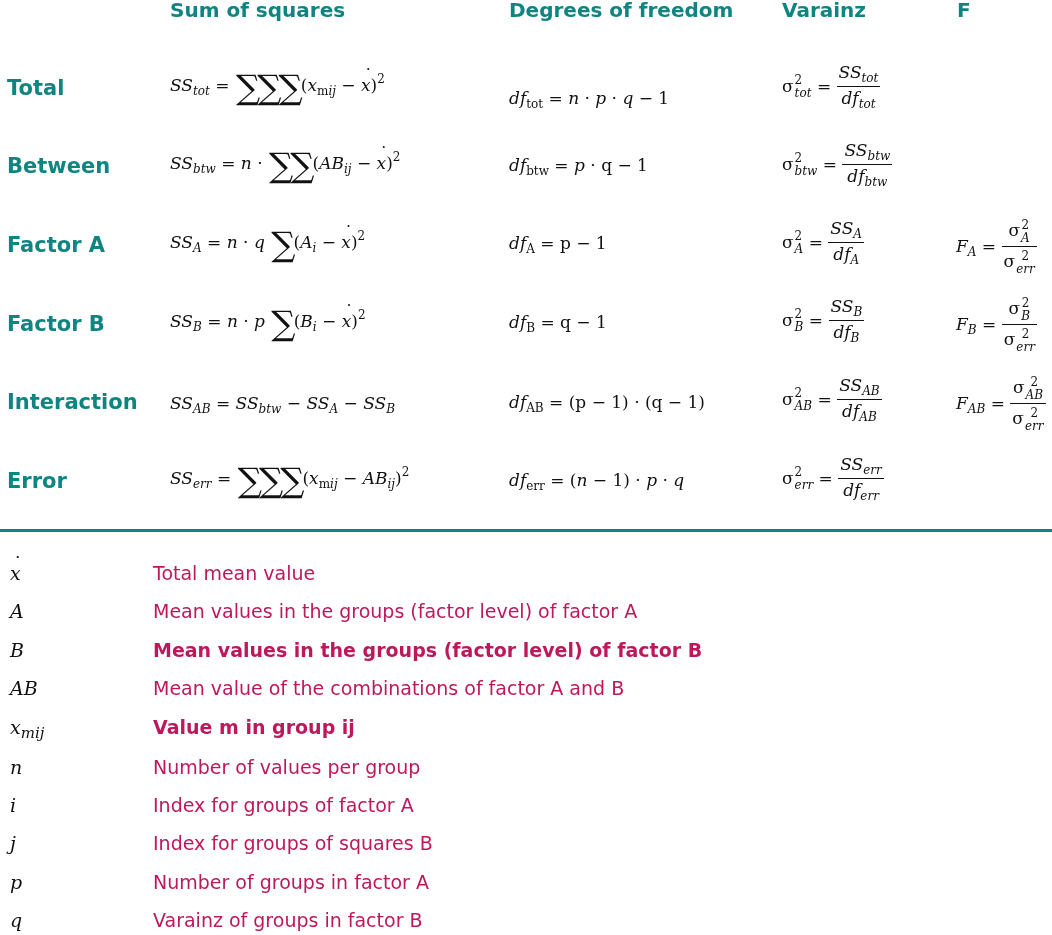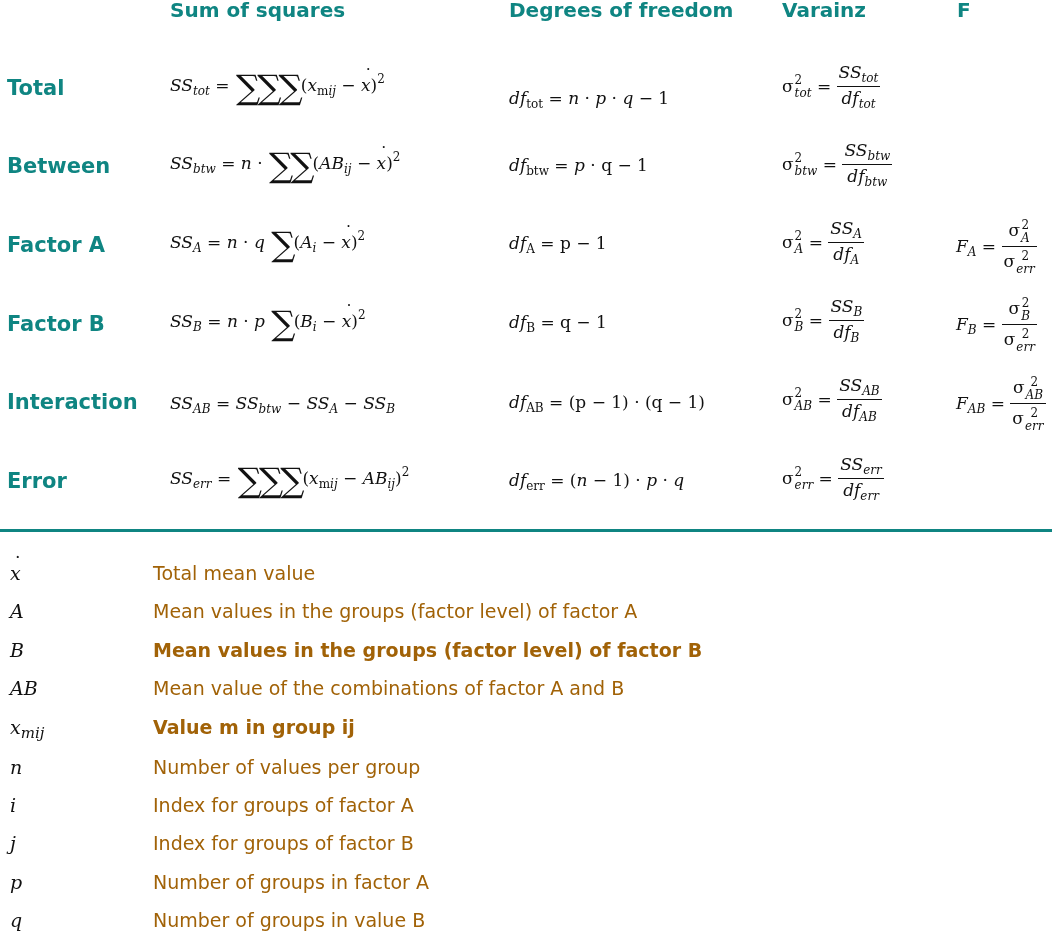--- a/index.html
+++ b/index.html
@@ -14,21 +14,21 @@
     .sup { font-size: 12px; vertical-align: 8px; }
     .big { font-size: 34px; vertical-align: -8px; letter-spacing: -3px; margin: 0 1px; }
     .frac { display: inline-block; vertical-align: middle; text-align: center; }
     .frac .num { display: block; padding: 0 2px 2px; border-bottom: 1px solid #111; }
     .frac .den { display: block; padding: 3px 2px 0; }
     .sigma { position: relative; display: inline-block; }
     .sigma .ss { display: inline-flex; flex-direction: column; vertical-align: middle; font-size: 12px; line-height: 1.05; margin-left: 1px; }
     .divider { position: absolute; left: 0; top: 529px; width: 1052px; height: 3px; background: #0f8582; }
     .leg-sym { position: absolute; left: 10px; font-family: "DejaVu Serif", serif; font-style: italic; font-size: 19px; white-space: nowrap; }
     .leg-sym .sub { font-size: 15px; }
-    .leg-txt { position: absolute; left: 153px; font-family: "DejaVu Sans", sans-serif; font-size: 19px; white-space: nowrap; color: #a16207; }
+    .leg-txt { position: absolute; left: 153px; font-family: "DejaVu Sans", sans-serif; font-size: 19px; white-space: nowrap; color: #be185d; }
     .xbar { position: relative; display: inline-block; }
     .xbar::before { content: "\02D9"; position: absolute; left: 3px; top: -10px; font-style: normal; }
   </style>
 </head>
 <body>
 
 <div class="hdr" style="left:170px;">Sum of squares</div>
 <div class="hdr" style="left:509px;">Degrees of freedom</div>
 <div class="hdr" style="left:782px;">Varainz</div>
 <div class="hdr" style="left:957px;">F</div>
@@ -160,19 +160,19 @@
 <div class="leg-sym" style="top:716px;"><span>x</span><span class="sub">mij</span></div>
 <div class="leg-txt" style="top:716px;font-weight:bold;">Value m in group ij</div>
 
 <div class="leg-sym" style="top:756px;">n</div>
 <div class="leg-txt" style="top:756px;">Number of values per group</div>
 
 <div class="leg-sym" style="top:794px;">i</div>
 <div class="leg-txt" style="top:794px;">Index for groups of factor A</div>
 
 <div class="leg-sym" style="top:832px;">j</div>
-<div class="leg-txt" style="top:832px;">Index for groups of factor B</div>
+<div class="leg-txt" style="top:832px;">Index for groups of squares B</div>
 
 <div class="leg-sym" style="top:871px;">p</div>
 <div class="leg-txt" style="top:871px;">Number of groups in factor A</div>
 
 <div class="leg-sym" style="top:909px;">q</div>
-<div class="leg-txt" style="top:909px;">Number of groups in value B</div>
+<div class="leg-txt" style="top:909px;">Varainz of groups in factor B</div>
 
 </body></html>

